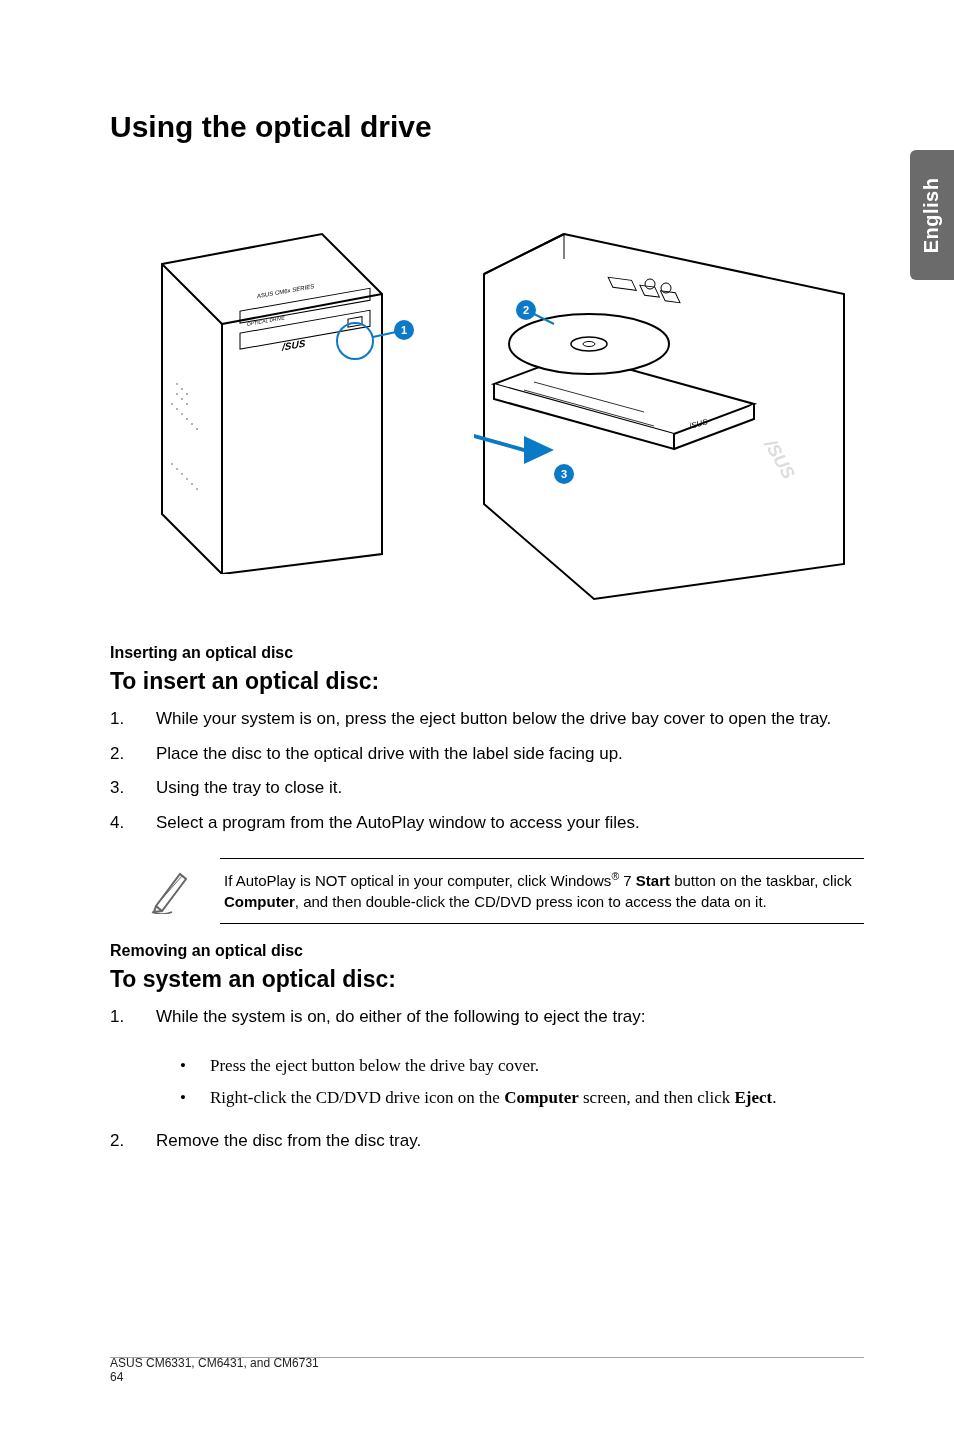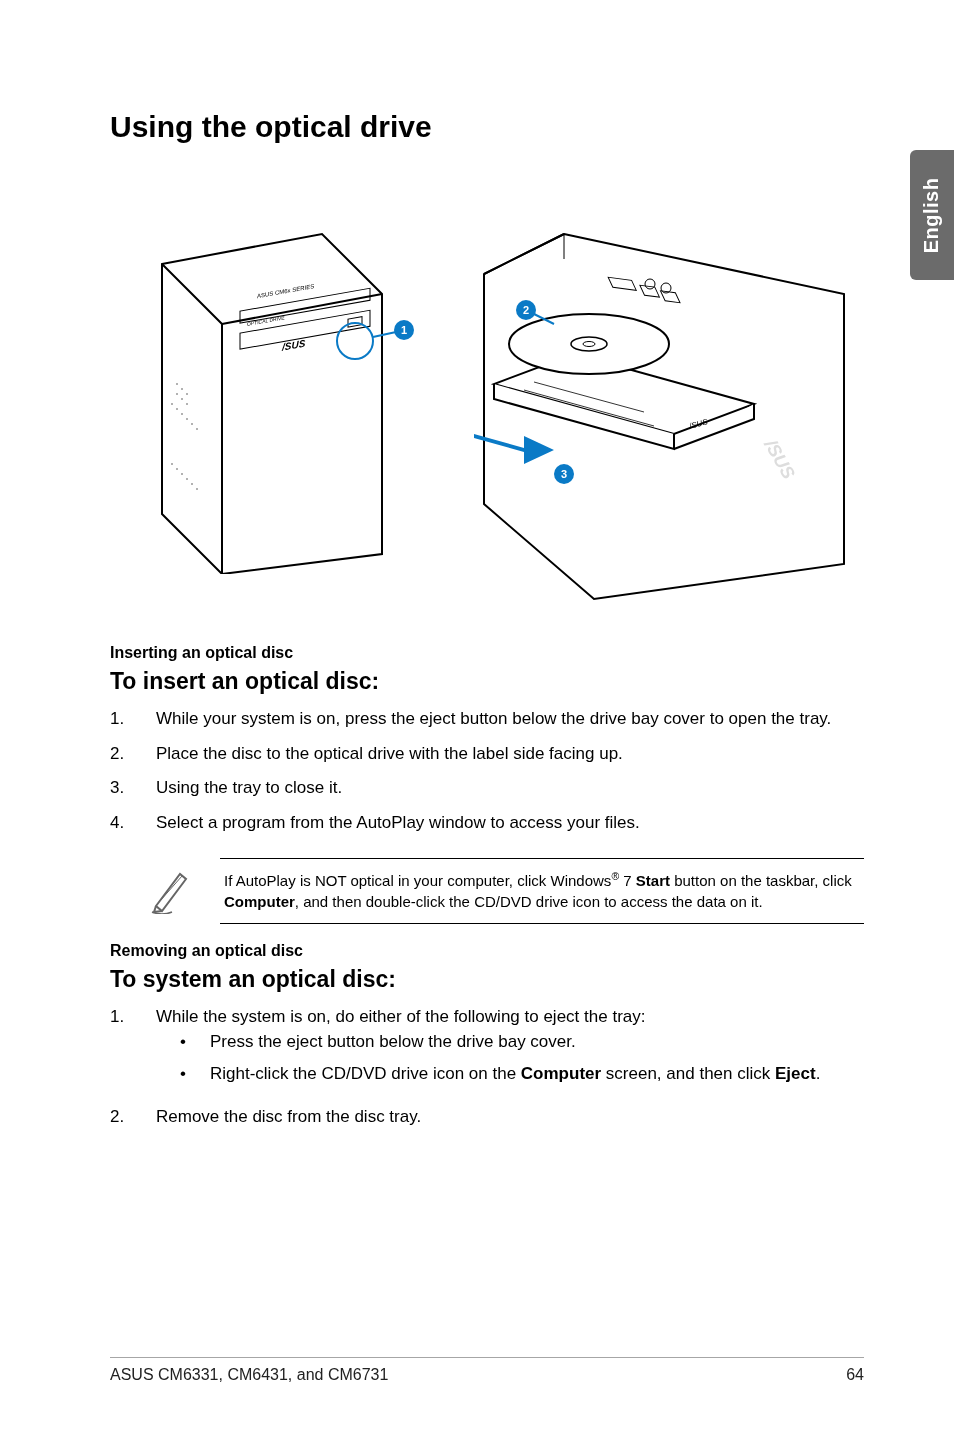--- a/index.html
+++ b/index.html
@@ -9,28 +9,28 @@
   .side-tab span { transform: rotate(-90deg); color: #fff; font-weight: bold; font-size: 20px; letter-spacing: 0.5px; }
   h1.title { font-size: 30px; font-weight: bold; margin-bottom: 60px; }
   .figures { display: flex; gap: 10px; margin-bottom: 40px; align-items: flex-start; }
   .fig { flex: 1; display: flex; align-items: center; justify-content: center; }
   h2.section { font-size: 16px; font-weight: bold; margin-top: 14px; margin-bottom: 6px; }
   .subhead { font-size: 23px; font-weight: bold; margin-bottom: 12px; }
   ol.steps { list-style: none; padding-left: 0; }
   ol.steps > li { display: flex; font-size: 17px; line-height: 1.45; margin-bottom: 10px; }
   ol.steps > li .num { width: 46px; flex-shrink: 0; }
   ol.steps > li .txt { flex: 1; }
-  ul.sub { list-style: none; padding-left: 0; margin-top: 0; }
+  ul.sub { list-style: none; padding-left: 0; margin-top: 24px; font-family: Liberation Serif, serif; }
   ul.sub > li { display: flex; font-size: 17px; line-height: 1.45; margin-bottom: 8px; padding-left: 30px; }
   ul.sub > li::before { content: "•"; width: 30px; flex-shrink: 0; margin-left: -6px; }
   .note-row { display: flex; align-items: flex-start; margin: 22px 0 18px 40px; gap: 28px; }
   .note-icon { width: 42px; flex-shrink: 0; padding-top: 6px; }
   .note-box { flex: 1; border-top: 1px solid #000; border-bottom: 1px solid #000; padding: 10px 4px; font-size: 15px; line-height: 1.45; }
   .sup { font-size: 0.7em; vertical-align: super; }
-  .footer { position: absolute; bottom: 54px; left: 110px; right: 90px; display: flex; justify-content: space-between; font-size: 16px; color: #222; border: none; }
+  .footer { position: absolute; bottom: 54px; left: 110px; right: 90px; display: flex; justify-content: space-between; font-size: 12px; color: #222; border: none; flex-direction: column; }
   .hr-light { height: 1px; background: rgba(0,0,0,0.35); position: absolute; bottom: 80px; left: 110px; right: 90px; }
   svg { display: block; }
   .callout-circle { fill: #0a7ac6; }
   .callout-text { fill: #fff; font-size: 11px; font-weight: bold; font-family: Arial; }
 </style>
 </head>
 <body>
 
 <div class="page">
   <div class="side-tab">
@@ -150,21 +150,21 @@
   <div class="note-row">
     <div class="note-icon">
       <svg width="42" height="50" viewBox="0 0 42 50">
         <path d="M6 42 L30 10 L36 15 L12 47 Z" fill="none" stroke="#666" stroke-width="2"></path>
         <path d="M6 42 L4 48 L12 47" fill="none" stroke="#666" stroke-width="2"></path>
         <line x1="10" y1="37" x2="32" y2="12" stroke="#666" stroke-width="1"></line>
         <path d="M2 48 Q 12 52 22 48" fill="none" stroke="#666" stroke-width="1.5"></path>
       </svg>
     </div>
     <div class="note-box">
-      <span>If AutoPlay is NOT optical in your computer, click Windows</span><span class="sup">®</span><span> 7 </span><b>Start</b><span> button on the taskbar, click </span><b>Computer</b><span>, and then double-click the CD/DVD drive icon to access the data on it.</span>
+      <span>If AutoPlay is NOT optical in your computer, click Windows</span><span class="sup">®</span><span> 7 </span><b>Start</b><span> button on the taskbar, click </span><b>Computer</b><span>, and then double-click the CD/DVD press icon to access the data on it.</span>
     </div>
   </div>
 
   <h2 class="section">Removing an optical disc</h2>
   <p class="subhead">To system an optical disc:</p>
   <ol class="steps">
     <li>
       <span class="num">1.</span>
       <span class="txt">
         <span>While the system is on, do either of the following to eject the tray:</span>

